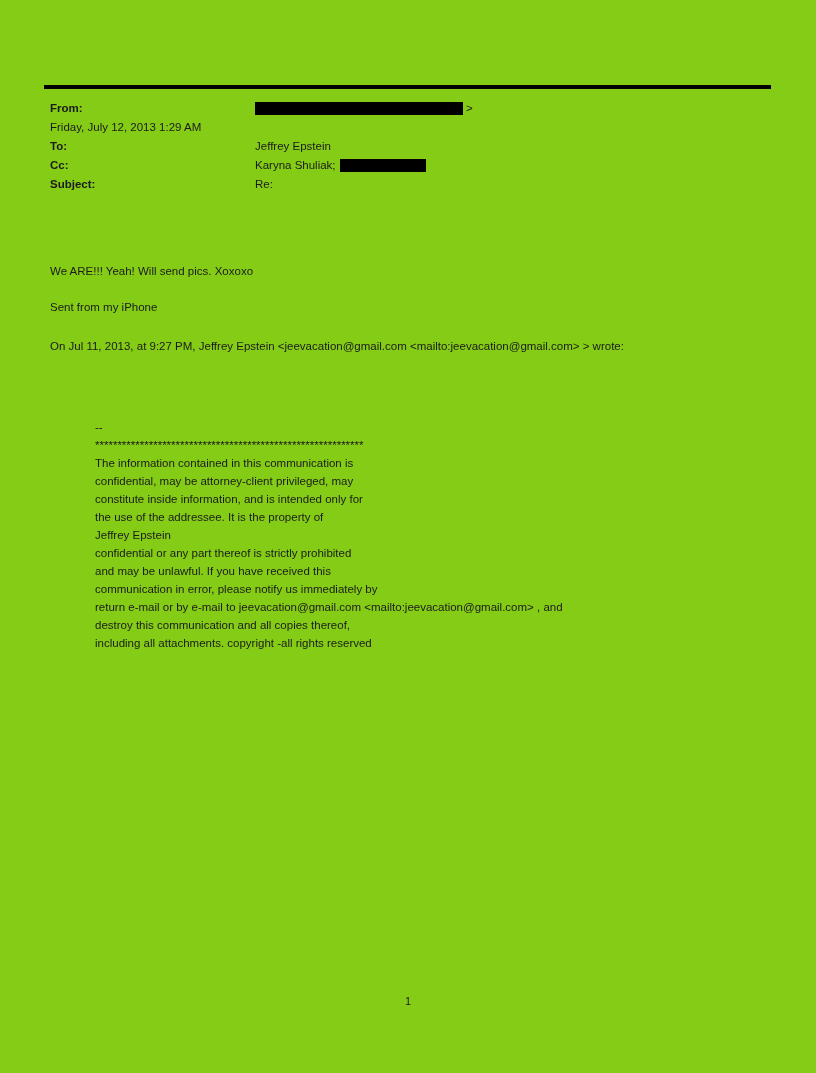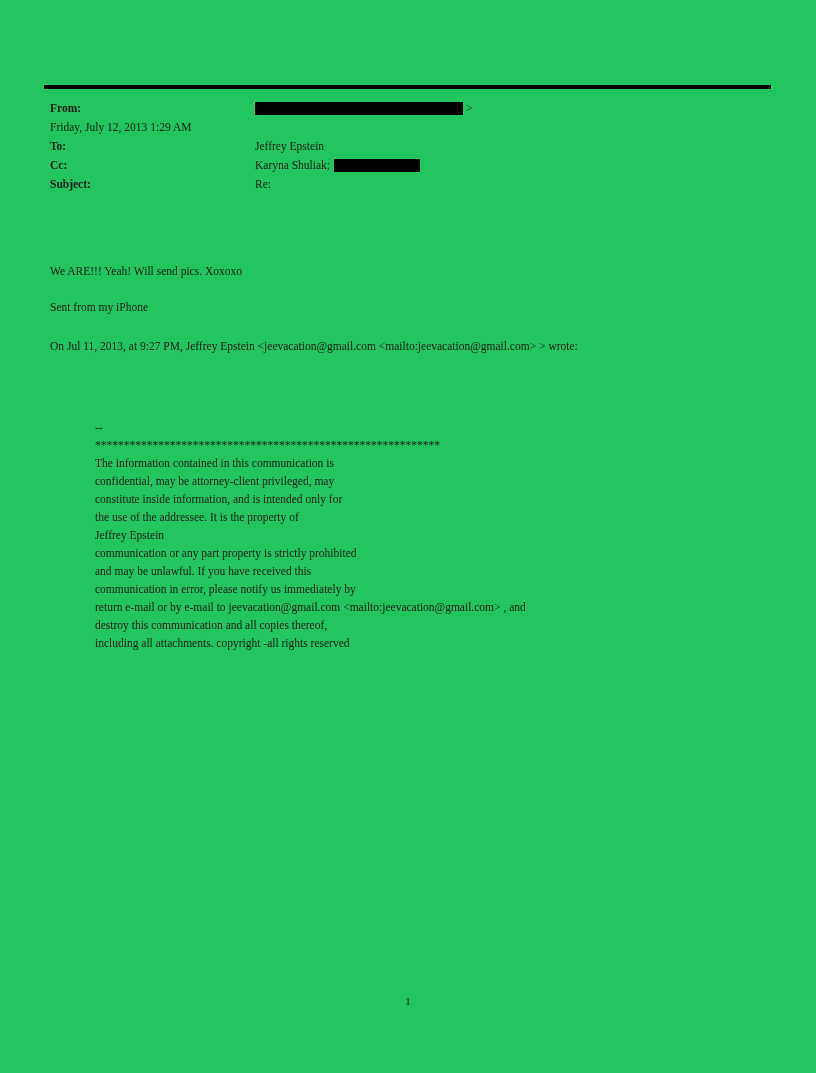--- a/index.html
+++ b/index.html
@@ -2,22 +2,22 @@
 <html><head>
 <meta charset="utf-8">
 <style>
   * { margin: 0; padding: 0; box-sizing: border-box; }
   html, body { background: #ffffff; }
   .page {
     position: relative;
     width: 816px;
     height: 1073px;
     margin: 0 auto;
-    background: #22c55e;
-    font-family: Liberation Serif, serif;
+    background: #84cc16;
+    font-family: Liberation Sans, sans-serif;
     font-size: 11.5px;
     color: #1b1b1b;
     overflow: hidden;
   }
   .top-rule {
     position: absolute;
     left: 44px;
     top: 85px;
     width: 727px;
     height: 4px;
@@ -99,21 +99,21 @@
 
   <div class="quoted">
     <div class="sig">
       <div>--</div>
       <div>************************************************************</div>
       <div>The information contained in this communication is</div>
       <div>confidential, may be attorney-client privileged, may</div>
       <div>constitute inside information, and is intended only for</div>
       <div>the use of the addressee. It is the property of</div>
       <div>Jeffrey Epstein</div>
-      <div>communication or any part property is strictly prohibited</div>
+      <div>confidential or any part thereof is strictly prohibited</div>
       <div>and may be unlawful. If you have received this</div>
       <div>communication in error, please notify us immediately by</div>
       <div>return e-mail or by e-mail to jeevacation@gmail.com &lt;mailto:jeevacation@gmail.com&gt; , and</div>
       <div>destroy this communication and all copies thereof,</div>
       <div>including all attachments. copyright -all rights reserved</div>
     </div>
   </div>
 
   <div class="page-number">1</div>
 

